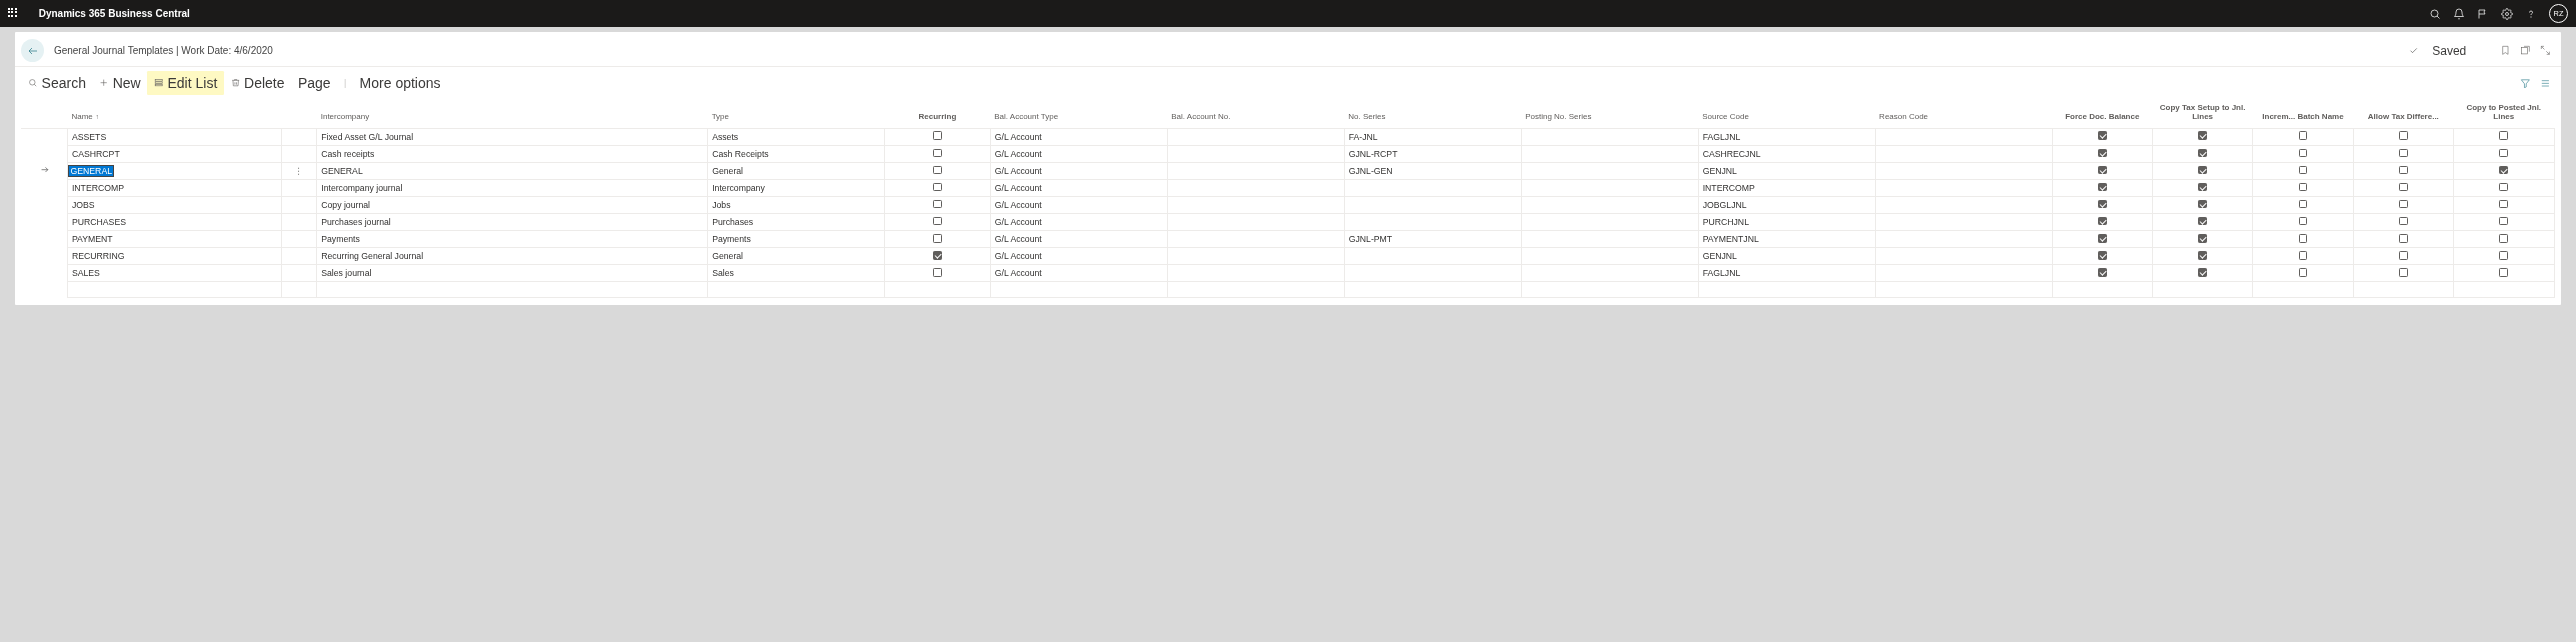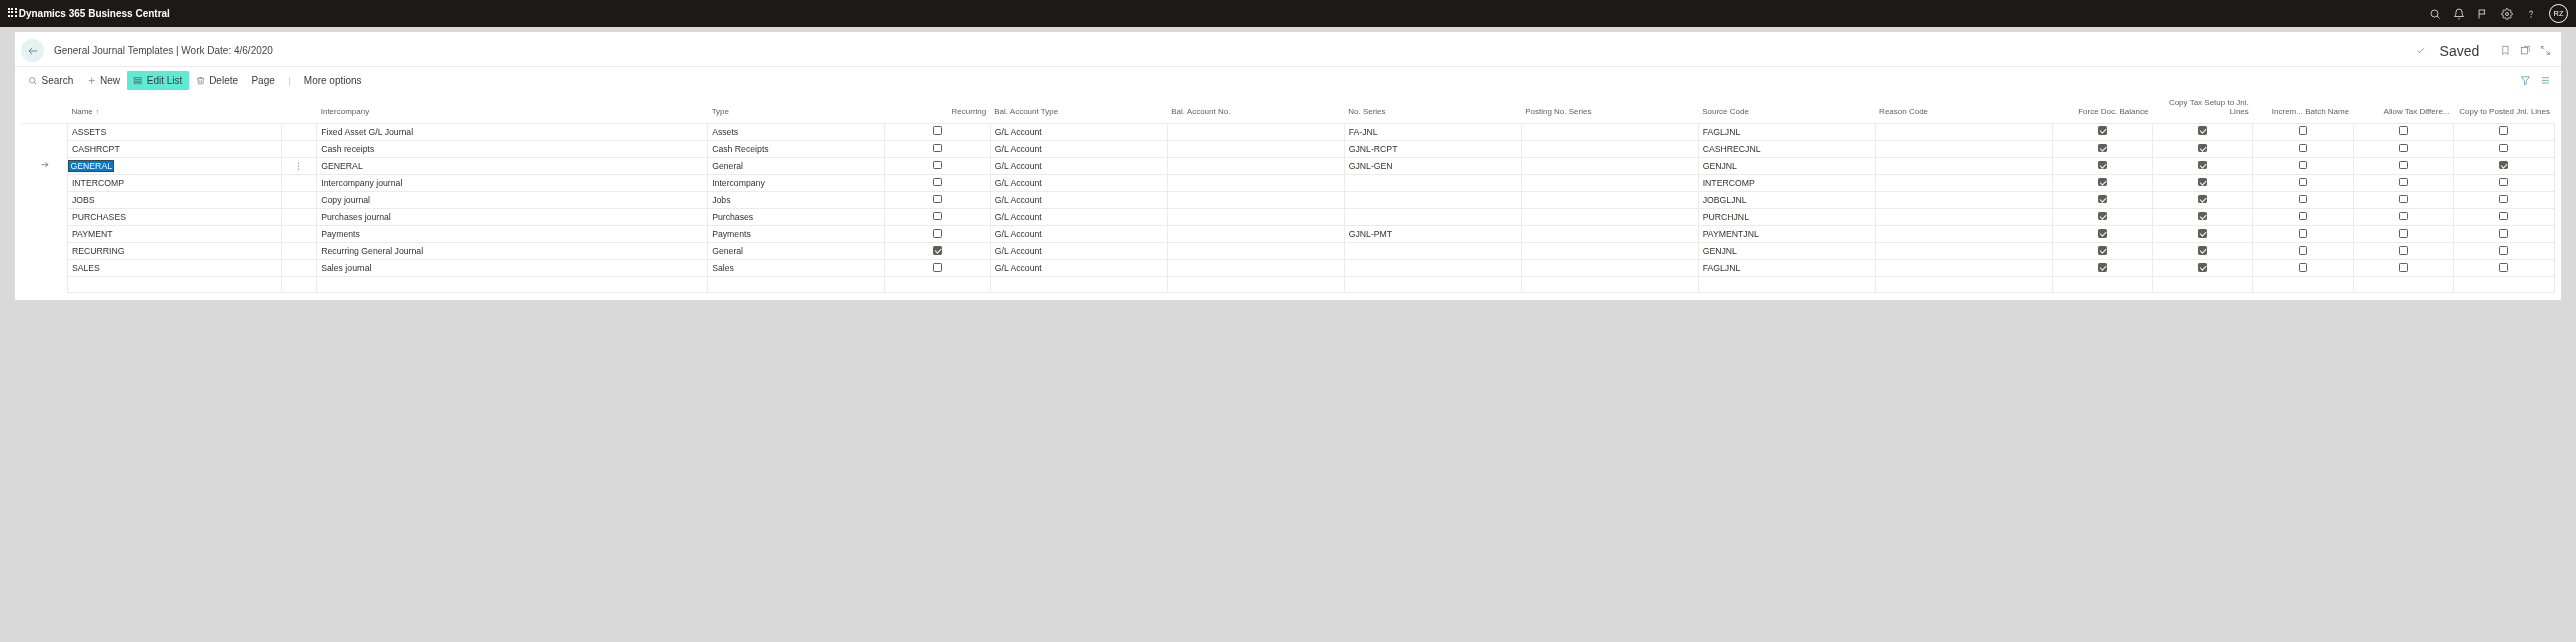--- a/index.html
+++ b/index.html
@@ -2,54 +2,54 @@
 <html style="font-size:10.7px"><head>
 <meta charset="utf-8">
 <style>
   * { box-sizing: border-box; margin: 0; padding: 0; }
   body { font-family: "Segoe UI", Arial, sans-serif; font-size: 8.7px; background: #d9d9d9; color: #323130; }
   
   
   .topbar { background: #1b1a19; color: #fff; height: 27px; display: flex; align-items: center; padding: 0 8px; }
   .apps-icon { width: 10.7px; height: 10.7px; display: grid; grid-template-columns: repeat(3,2px); grid-template-rows: repeat(3,2px); gap: 1.3px; cursor: pointer; }
   .apps-icon span { background: #fff; width: 2px; height: 2px; }
-  .app-title { margin-left: 0; font-size: 10px; font-weight: 600; }
+  .app-title { margin-left: 20px; font-size: 10px; font-weight: 600; }
   .topbar-spacer { flex: 1; }
   .topbar-icons { display: flex; align-items: center; gap: 12px; }
   .topbar-icon { width: 12px; height: 12px; fill: none; stroke: #fff; stroke-width: 1.5; cursor: pointer; }
   .avatar { width: 19px; height: 19px; border: 0.7px solid #fff; border-radius: 50%; display: flex; align-items: center; justify-content: center; font-size: 7.4px; cursor: pointer; }
   
   
   .page { background: #fff; margin: 5.4px 14.8px 0 14.8px; border-radius: 1px; min-height: 235px; }
   
   
   .page-header { display: flex; align-items: center; padding: 6.7px 10.7px 4px 6.7px; border-bottom: 0.7px solid #edebe9; }
   .back-btn { width: 23px; height: 23px; border-radius: 50%; background: #e5f1f3; display: flex; align-items: center; justify-content: center; cursor: pointer; margin-right: 9.4px; }
   .back-btn svg { stroke: #2b7c8a; stroke-width: 1.5; fill: none; width: 12px; height: 12px; }
   .breadcrumb-text { font-size: 10px; color: #444; }
   .header-spacer { flex: 1; }
-  .saved-txt { display: flex; align-items: center; gap: 14px; color: #3b3a39; margin-right: 11px; font-size: 14px; }
+  .saved-txt { display: flex; align-items: center; gap: 14px; color: #3b3a39; margin-right: 24px; font-size: 12px; }
   .saved-txt svg { stroke: #3b3a39; stroke-width: 1.5; fill: none; width: 9.4px; height: 9.4px; }
   .header-right-icon { width: 10.7px; height: 10.7px; stroke: #605e5c; stroke-width: 1.3; fill: none; cursor: pointer; margin-left: 9.4px; }
   
   
   .toolbar { display: flex; align-items: center; padding: 4px 6.7px; }
-  .tb-btn { display: flex; align-items: center; gap: 4px; padding: 4px 6.7px; color: #3b3a39; cursor: pointer; border-radius: 1.3px; font-size: 10px; }
-  .tb-btn.active { background: #5eead4; }
+  .tb-btn { display: flex; align-items: center; gap: 4px; padding: 4px 6.7px; color: #3b3a39; cursor: pointer; border-radius: 1.3px; font-size: 14px; }
+  .tb-btn.active { background: #fef9c3; }
   .tb-sep { margin: 0 6.7px; color: #c8c6c4; }
   .tb-ico { width: 9.4px; height: 9.4px; stroke: #605e5c; stroke-width: 1.5; fill: none; }
   .toolbar-spacer { flex: 1; }
   .toolbar-right { display: flex; gap: 9.4px; padding-right: 4px; }
   .toolbar-right svg { width: 10.7px; height: 10.7px; stroke: #2b7c8a; stroke-width: 1.4; fill: none; cursor: pointer; }
   
   
   .grid-wrap { padding: 0 6.7px 6.7px 6.7px; }
   table.grid { width: 100%; border-collapse: collapse; table-layout: fixed; }
   .grid th { text-align: left; font-weight: 400; color: #605e5c; font-size: 8px; padding: 4px 4px 6.7px 4px; vertical-align: bottom; border-bottom: 0.7px solid #edebe9; }
-  .grid th.center { text-align: right; }
+  .grid th.center { text-align: center; font-weight: bold; }
   .grid td { border: 0.7px solid #edebe9; padding: 2.7px 4px; height: 16px; font-size: 8.7px; color: #323130; white-space: nowrap; overflow: hidden; text-overflow: ellipsis; }
   .grid tbody tr.empty-row td { height: 16px; }
   col.marker { width: 17.4px; }
   col.name { width: 81px; }
   col.more { width: 13.4px; }
   col.desc { width: 148px; }
   col.type { width: 67px; }
   col.recur { width: 40px; }
   col.baltype { width: 67px; }
   col.balno { width: 67px; }

